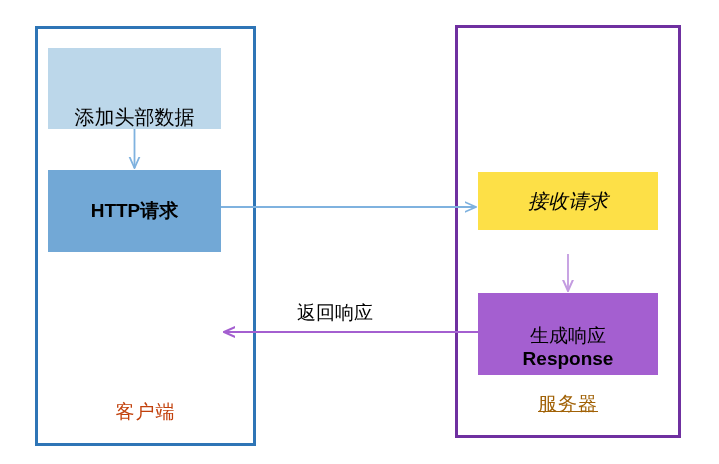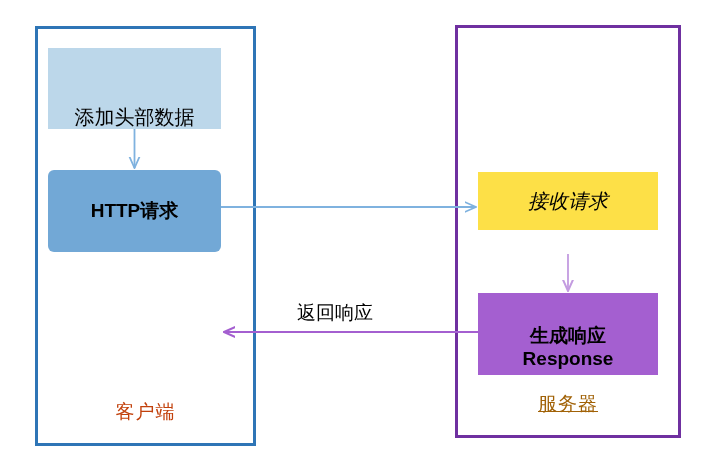--- a/index.html
+++ b/index.html
@@ -85,21 +85,20 @@
     justify-content: flex-end;
   }
   #node-http-request {
     left: 48px;
     top: 170px;
     width: 173px;
     height: 82px;
     background: #72A8D6;
     font-size: 19px;
     font-weight: bold;
-    border-radius: 6px;
   }
   #node-receive-response {
     left: 48px;
     top: 292px;
     width: 173px;
     height: 82px;
     background: #2E7BC4;
     font-size: 20px;
   }
   #node-receive-request {
@@ -116,21 +115,21 @@
     top: 293px;
     width: 180px;
     height: 82px;
     background: #A濃;
     font-size: 19px;
   }
   #node-generate-response {
     background: #A45FD0;
     font-weight: bold;
   }
-  #node-generate-response .line1 { font-weight: bold; margin-top: 26px; }
+  #node-generate-response .line1 { font-weight: normal; margin-top: 26px; }
 
   
   #connectors {
     position: absolute;
     left: 0;
     top: 0;
     width: 719px;
     height: 464px;
     pointer-events: none;
   }

